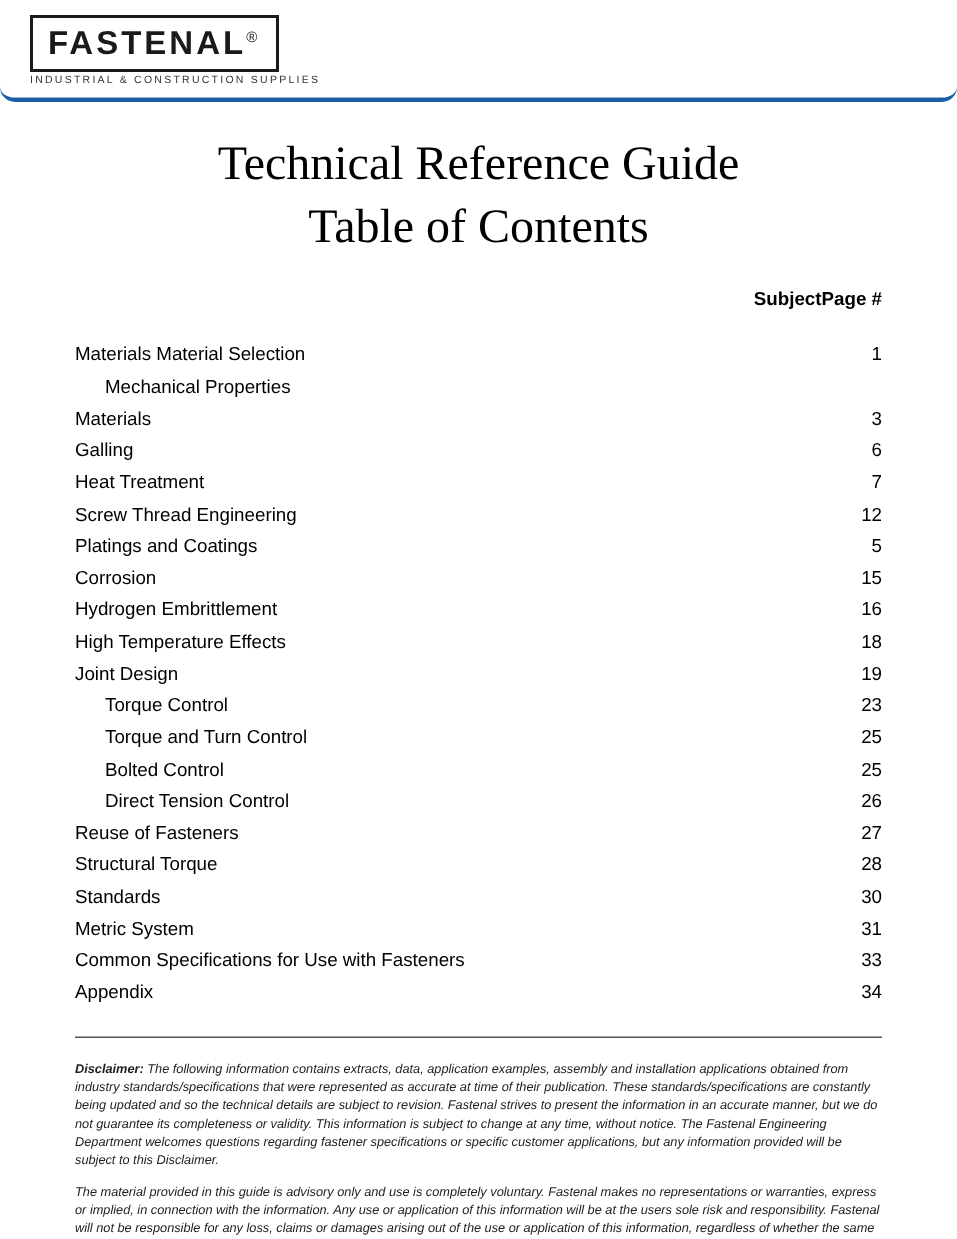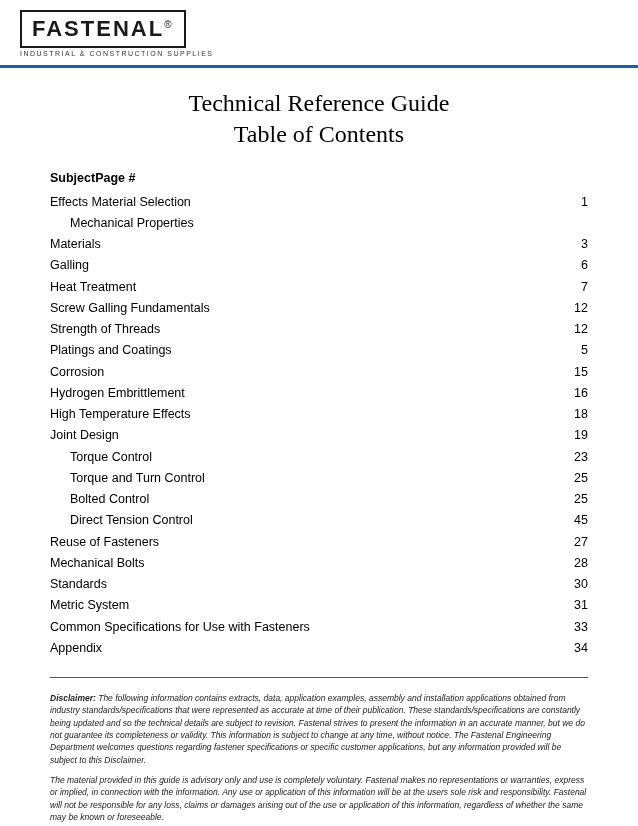--- a/index.html
+++ b/index.html
@@ -16,20 +16,21 @@
       min-height: 826px;
       background: #ffffff;
       padding: 0;
       position: relative;
     }
     .header-bar {
       border-bottom: 3px solid #1a5fa8;
       padding: 10px 20px 8px 20px;
       display: flex;
       align-items: center;
+      border-radius: 10px;
     }
     .logo-area {
       display: flex;
       flex-direction: column;
       align-items: flex-start;
     }
     .logo-box {
       border: 2px solid #1a1a1a;
       padding: 4px 10px 4px 10px;
       display: flex;
@@ -56,36 +57,36 @@
     }
     .main-content {
       padding: 20px 50px 20px 50px;
     }
     .title-section {
       text-align: center;
       margin-bottom: 18px;
     }
     .title-section h1 {
       font-family: 'Times New Roman', Times, serif;
-      font-size: 24px;
+      font-size: 32px;
       font-weight: normal;
       line-height: 1.3;
     }
     .toc-table {
       width: 100%;
       font-size: 12.5px;
       line-height: 1.7;
       font-family: Arial, sans-serif;
     }
     .toc-header {
       display: flex;
-      justify-content: flex-start;
+      justify-content: flex-end;
       font-weight: bold;
       border-bottom: none;
-      margin-bottom: 2px;
+      margin-bottom: 16px;
     }
     .toc-row {
       display: flex;
       justify-content: space-between;
       align-items: baseline;
     }
     .toc-subject {
       flex: 1;
     }
     .toc-page {
@@ -139,21 +140,21 @@
       </h1>
     </div>
 
     <div class="toc-table">
       <div class="toc-header">
         <span>Subject</span>
         <span>Page #</span>
       </div>
 
       <div class="toc-row">
-        <span class="toc-subject">Effects Material Selection</span>
+        <span class="toc-subject">Materials Material Selection</span>
         <span class="toc-page">1</span>
       </div>
 
       <div class="toc-row">
         <span class="toc-subject indent1">Mechanical Properties</span>
         <span class="toc-page"></span>
       </div>
 
       <div class="toc-row">
         <span class="toc-subject">Materials</span>
@@ -164,28 +165,24 @@
         <span class="toc-subject">Galling</span>
         <span class="toc-page">6</span>
       </div>
 
       <div class="toc-row">
         <span class="toc-subject">Heat Treatment</span>
         <span class="toc-page">7</span>
       </div>
 
       <div class="toc-row">
-        <span class="toc-subject">Screw Galling Fundamentals</span>
+        <span class="toc-subject">Screw Thread Engineering</span>
         <span class="toc-page">12</span>
       </div>
 
-      <div class="toc-row">
-        <span class="toc-subject">Strength of Threads</span>
-        <span class="toc-page">12</span>
-      </div>
 
       <div class="toc-row">
         <span class="toc-subject">Platings and Coatings</span>
         <span class="toc-page">5</span>
       </div>
 
       <div class="toc-row">
         <span class="toc-subject">Corrosion</span>
         <span class="toc-page">15</span>
       </div>
@@ -216,30 +213,30 @@
         <span class="toc-page">25</span>
       </div>
 
       <div class="toc-row">
         <span class="toc-subject indent1">Bolted Control</span>
         <span class="toc-page">25</span>
       </div>
 
       <div class="toc-row">
         <span class="toc-subject indent1">Direct Tension Control</span>
-        <span class="toc-page">45</span>
+        <span class="toc-page">26</span>
       </div>
 
       <div class="toc-row">
         <span class="toc-subject">Reuse of Fasteners</span>
         <span class="toc-page">27</span>
       </div>
 
       <div class="toc-row">
-        <span class="toc-subject">Mechanical Bolts</span>
+        <span class="toc-subject">Structural Torque</span>
         <span class="toc-page">28</span>
       </div>
 
       <div class="toc-row">
         <span class="toc-subject">Standards</span>
         <span class="toc-page">30</span>
       </div>
 
       <div class="toc-row">
         <span class="toc-subject">Metric System</span>

